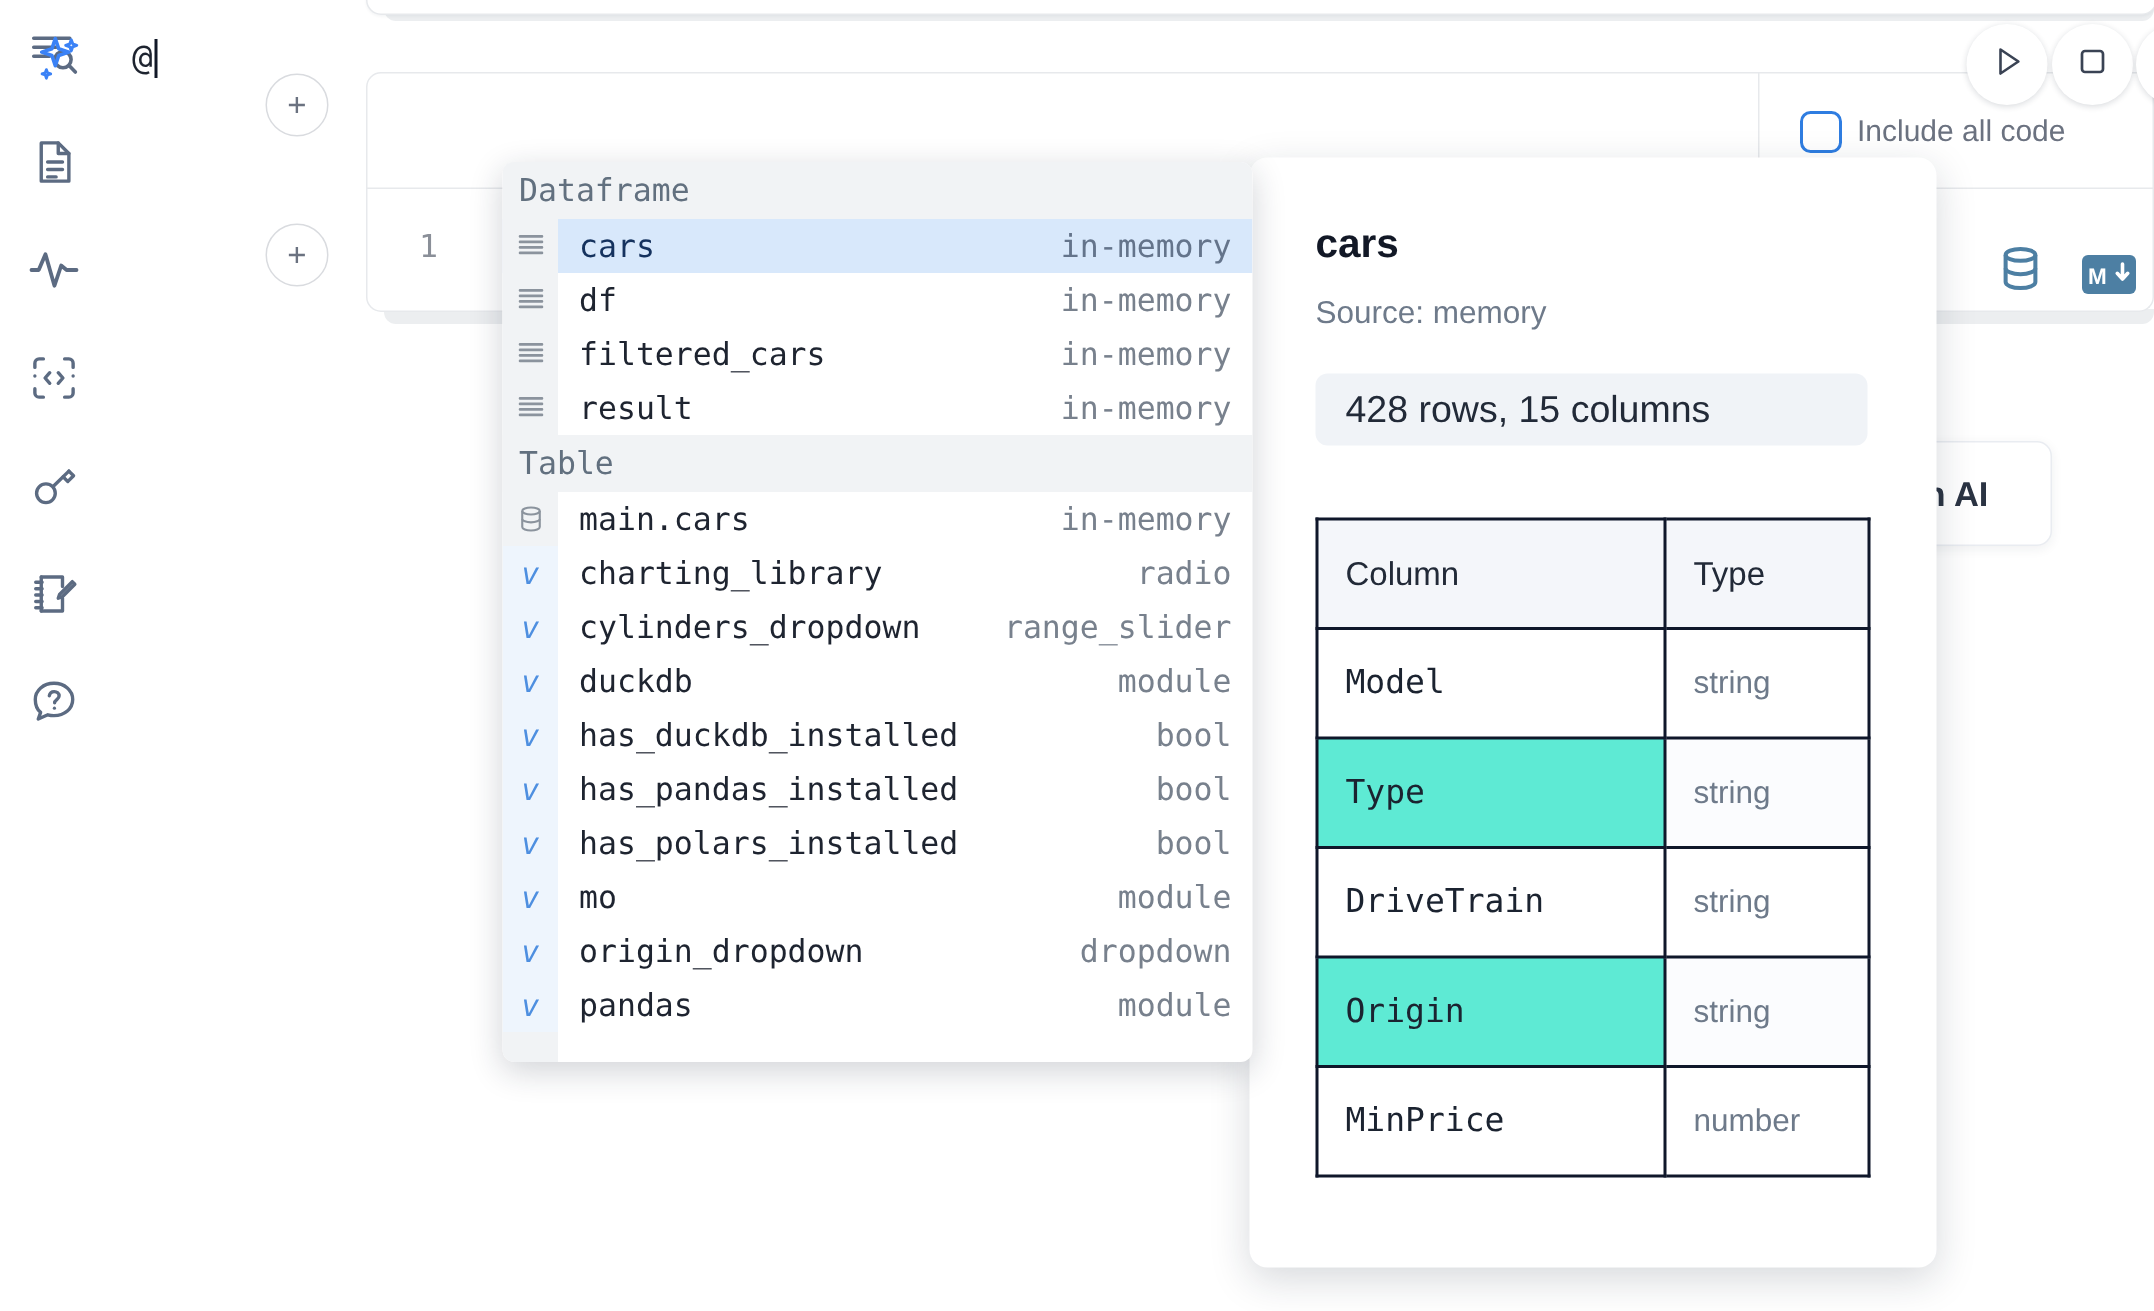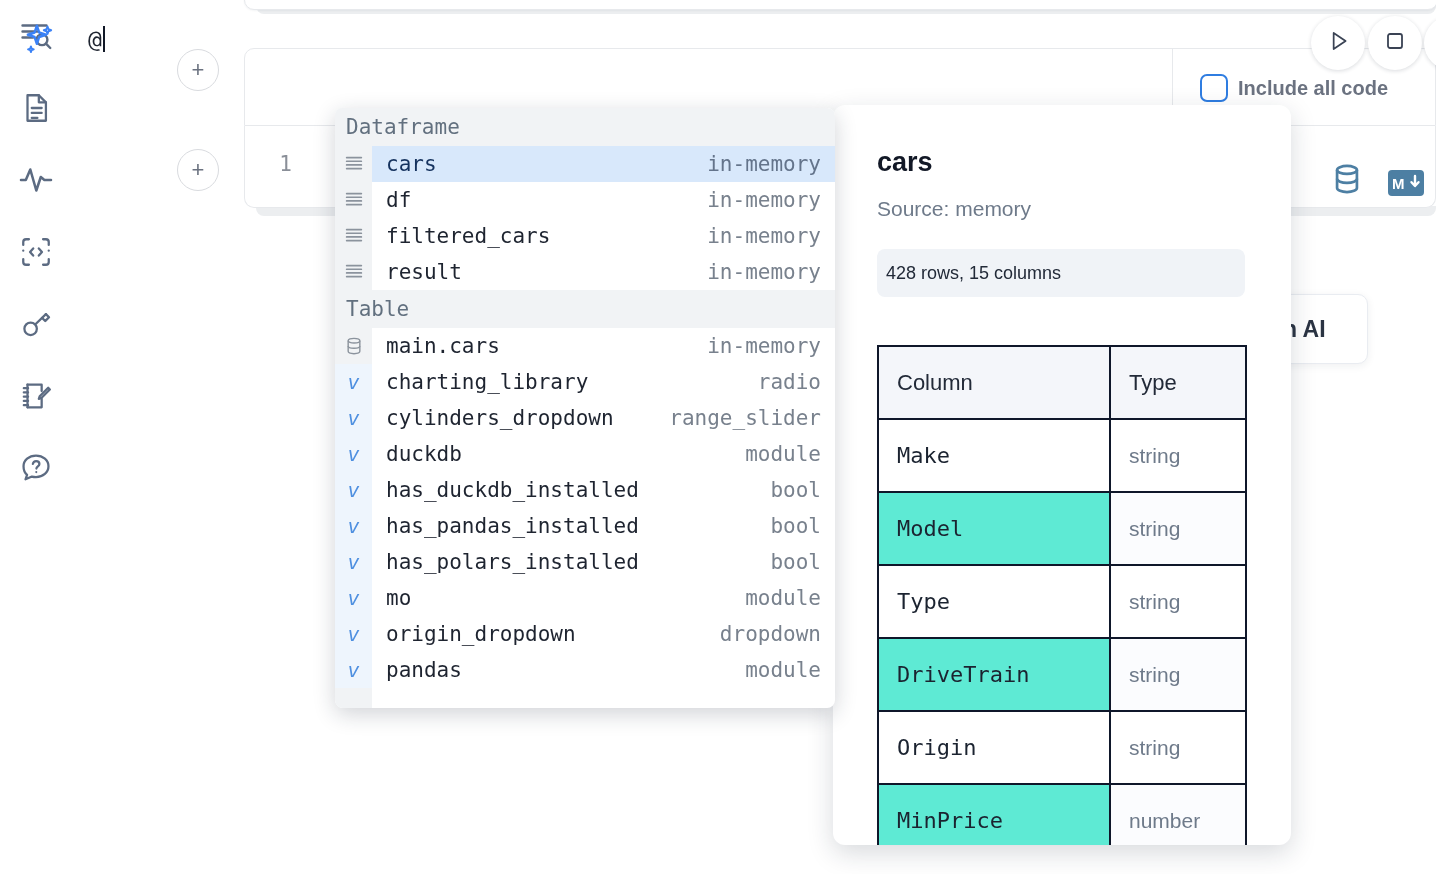--- a/index.html
+++ b/index.html
@@ -69,21 +69,21 @@
   }
 
   .include-row {
     position: absolute; left: 1200px; top: 74px;
     display: flex; align-items: center; gap: 10px;
   }
   .chk {
     width: 28px; height: 28px; border: 2px solid #2f7de1; border-radius: 7px;
     background: #ffffff; box-sizing: border-box;
   }
-  .include-label { font-size: 20px; color: #6b7280; white-space: nowrap; font-weight: bold; }
+  .include-label { font-size: 20px; color: #6b7280; white-space: nowrap; }
 
   
   .circ-btn {
     position: absolute; width: 54px; height: 54px; border-radius: 50%;
     background: #ffffff; box-shadow: 0 1px 4px rgba(20,30,50,0.16);
     display: flex; align-items: center; justify-content: center;
     color: #3a4354;
   }
 
   
@@ -165,22 +165,22 @@
     position: absolute; left: 44px; top: 42px;
     font-size: 27px; font-weight: 700; color: #121826;
   }
   .det-source {
     position: absolute; left: 44px; top: 92px;
     font-size: 21px; color: #6e7a8a;
   }
   .det-badge {
     position: absolute; left: 44px; top: 144px; width: 368px; height: 48px;
     background: #f0f3f7; border-radius: 8px;
-    display: flex; align-items: center; padding-left: 9px; box-sizing: border-box;
-    font-size: 18px; color: #222a38;
+    display: flex; align-items: center; padding-left: 20px; box-sizing: border-box;
+    font-size: 25px; color: #222a38;
   }
   .det-table {
     position: absolute; left: 44px; top: 240px; width: 368px;
     border-collapse: collapse; table-layout: fixed;
   }
   .det-table th, .det-table td {
     border: 2px solid #0f172a; height: 73px; text-align: left; padding-left: 18px;
     box-sizing: border-box; font-weight: 400;
   }
   .det-table th { background: #f4f6fa; font-size: 22px; color: #222a38; }
@@ -352,24 +352,20 @@
           <col class="c1">
           <col class="c2">
         </colgroup>
       <thead>
         <tr>
           <th>Column</th>
           <th>Type</th>
         </tr>
       </thead>
       <tbody id="det-body">
-          <tr>
-            <td class="col">Make</td>
-            <td class="typ">string</td>
-          </tr>
           <tr>
             <td class="col">Model</td>
             <td class="typ">string</td>
           </tr>
           <tr>
             <td class="col">Type</td>
             <td class="typ">string</td>
           </tr>
           <tr>
             <td class="col">DriveTrain</td>

